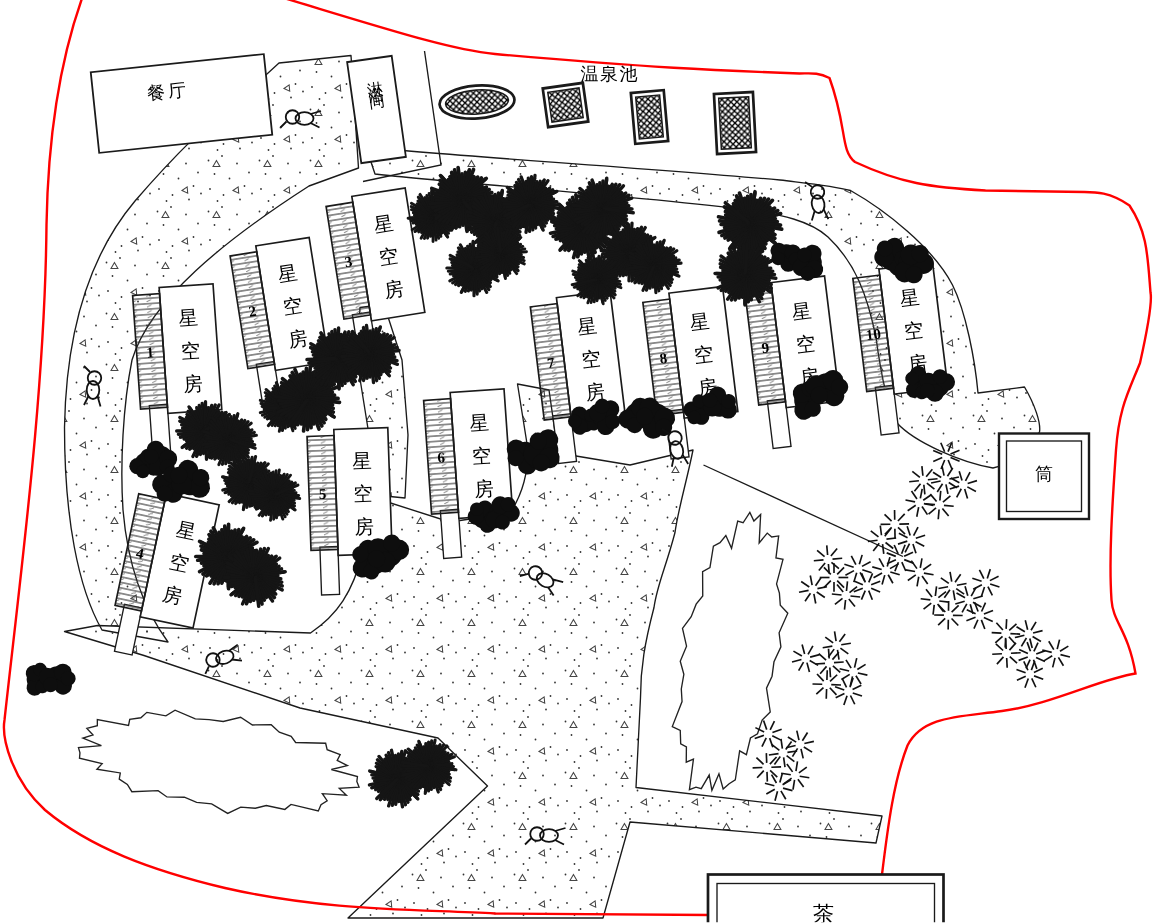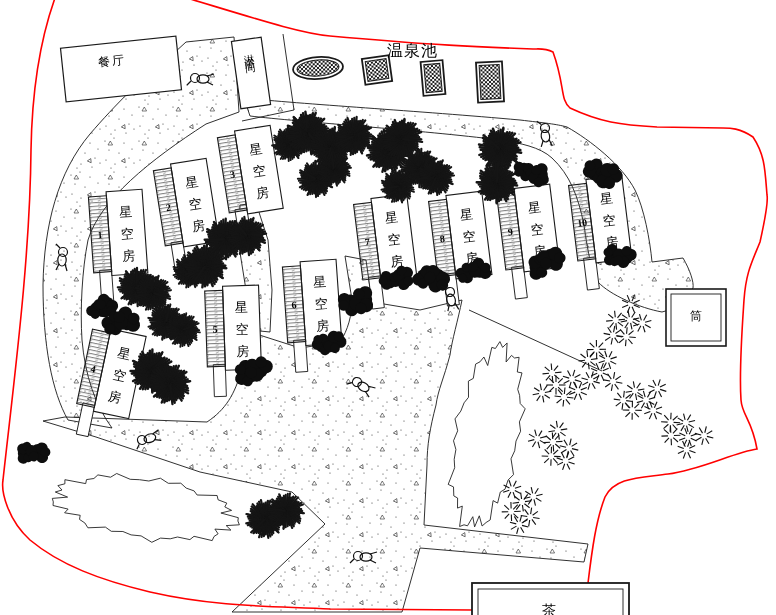--- a/index.html
+++ b/index.html
@@ -3,21 +3,21 @@
 <meta charset="utf-8">
 <style>
   html,body{margin:0;padding:0;background:#fff}
   .page{position:relative;width:776px;height:615px;background:#fff;overflow:hidden;
         font-family:"Liberation Serif","DejaVu Serif",serif;color:#000}
   .page svg{position:absolute;left:0;top:0}
   .lbl{position:absolute;white-space:nowrap;color:#000;line-height:1;
        font-family:"Liberation Serif","DejaVu Serif",serif}
   .lbl.v{writing-mode:vertical-rl;text-orientation:upright}
   .lbl-restaurant{left:98px;top:55px;font-size:12px;letter-spacing:2px;transform:rotate(-6deg)}
-  .lbl-hotspring{left:387px;top:43px;font-size:16px;letter-spacing:1px}
+  .lbl-hotspring{left:387px;top:43px;font-size:12px;letter-spacing:1px}
   .lbl-shower{left:242px;top:46px;font-size:10.5px;letter-spacing:4px;transform:rotate(-8deg)}
   .lbl-tube{left:690px;top:310px;font-size:12px}
   .lbl-bottom{left:542px;top:604px;font-size:14px}
 </style>
 </head>
 <body>
 
 <div class="page">
 
 <svg width="776" height="615" viewBox="0 0 776 615">

